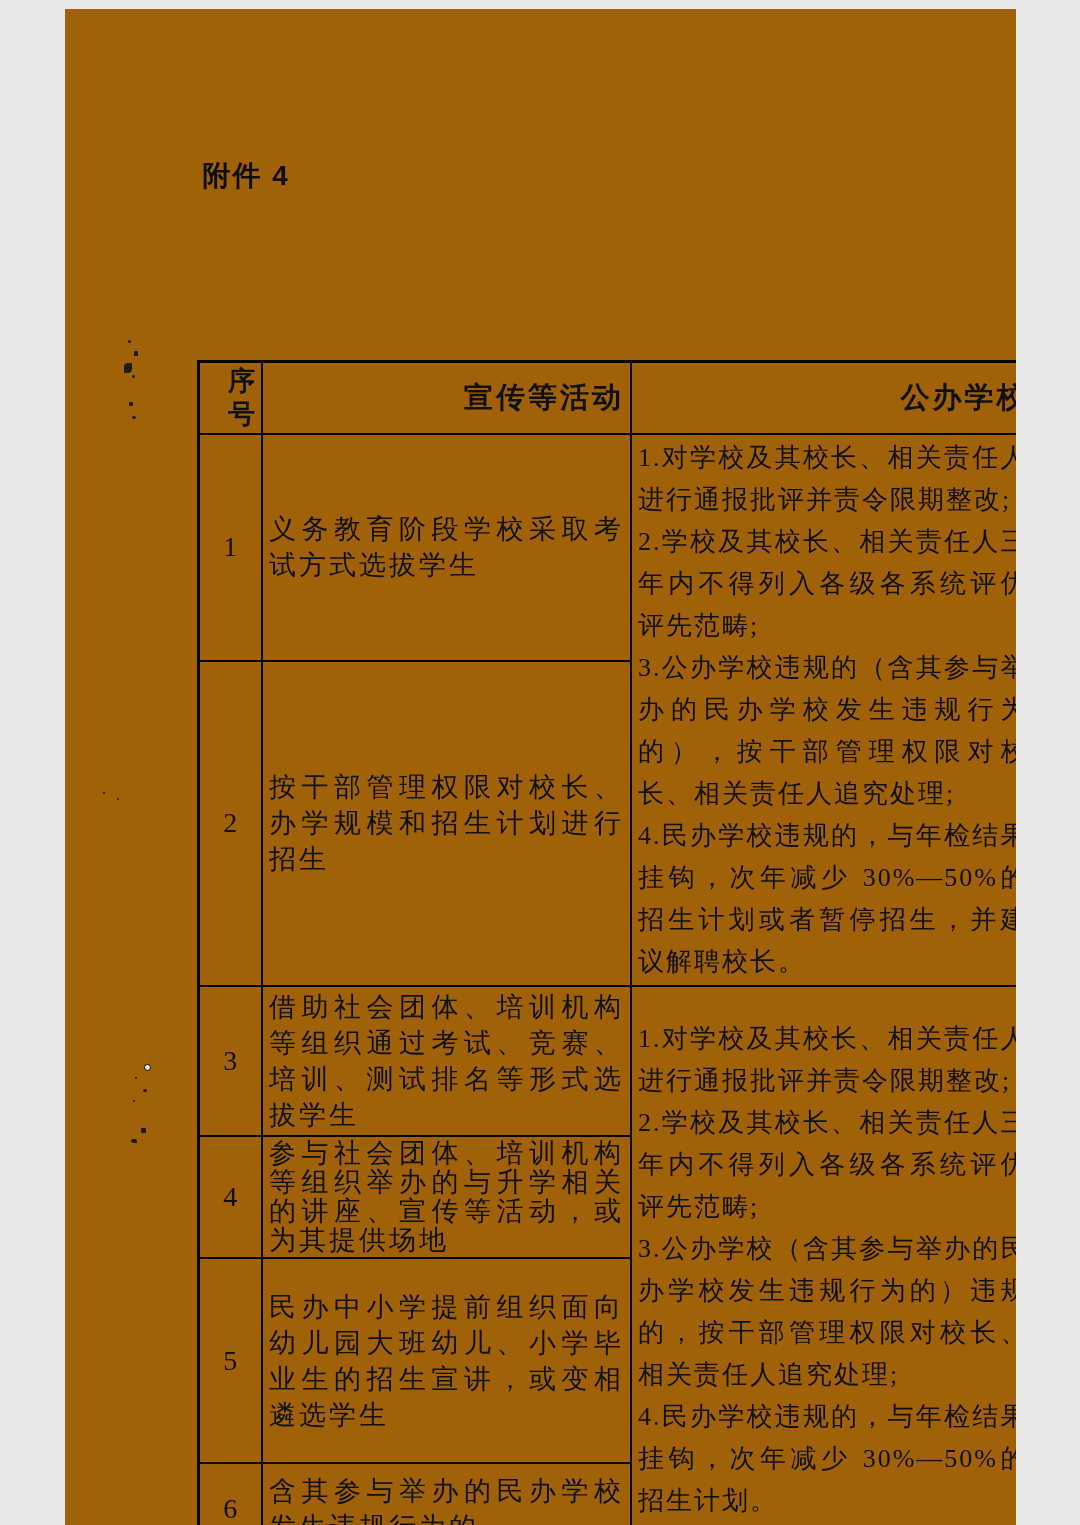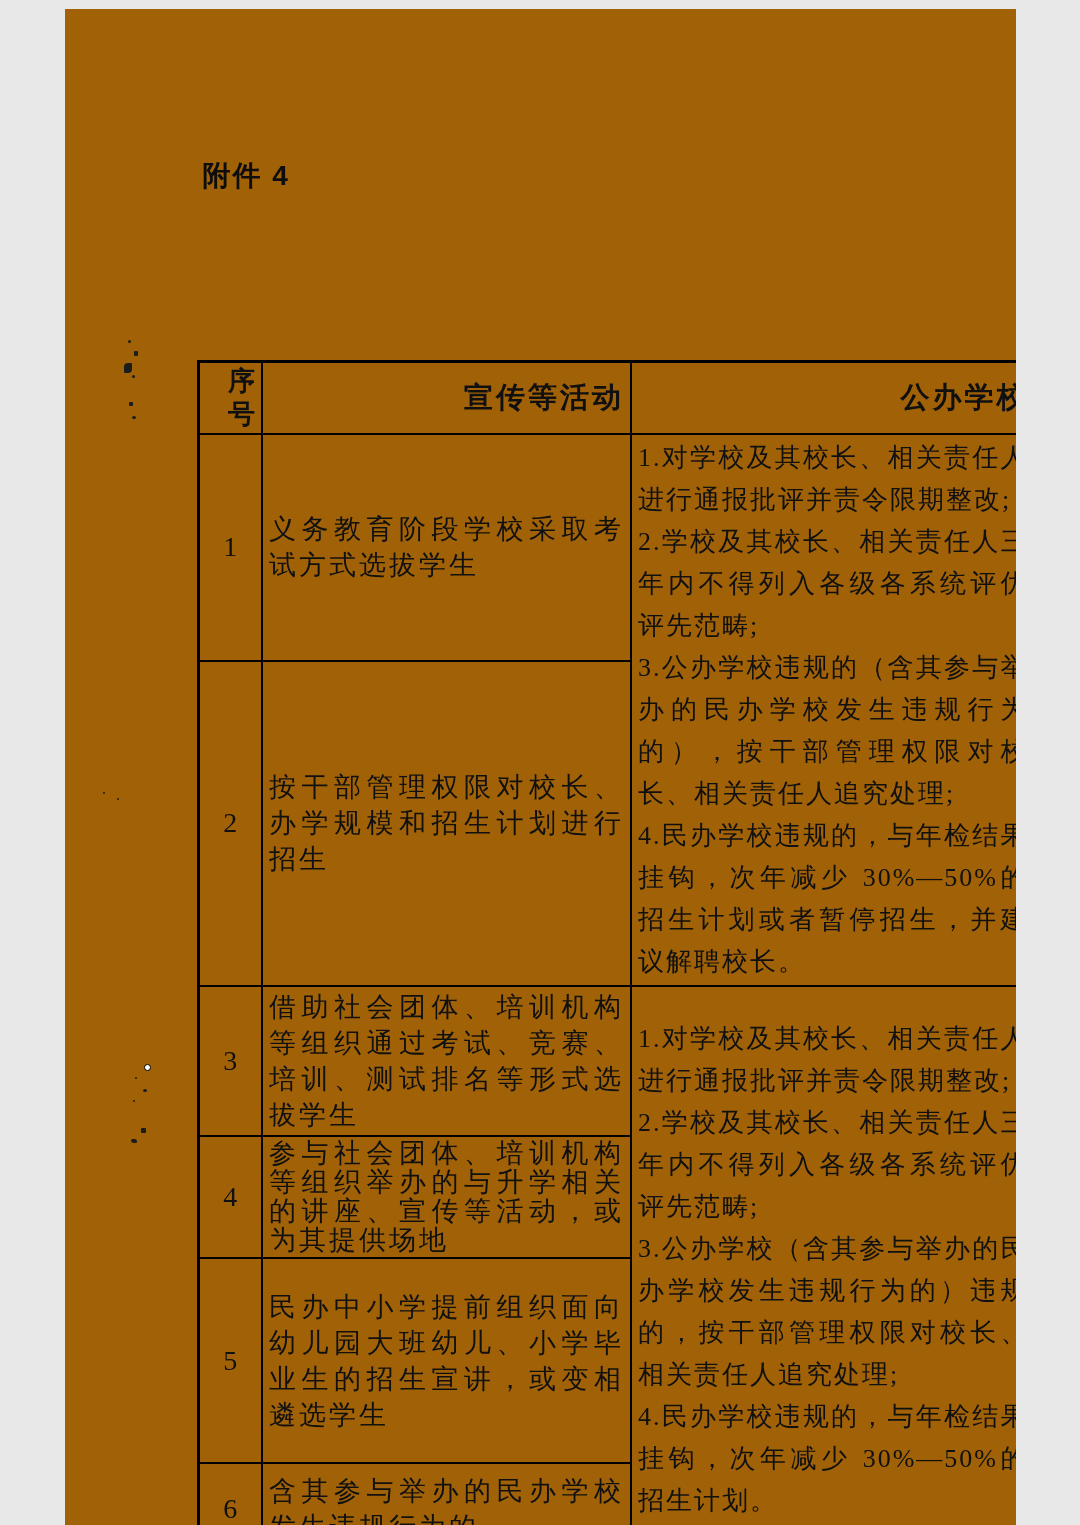--- a/index.html
+++ b/index.html
@@ -47,21 +47,21 @@
     letter-spacing:3px; color:#070707;
   }
   th.hdr-no { font-size:27px; letter-spacing:0; padding:0 16px; line-height:33px; }
   td.no-cell {
     text-align:center; vertical-align:middle;
     font-size:28px; font-family:"Liberation Serif","DejaVu Serif",serif;
   }
   td.violation {
     font-size:27px; line-height:36px; letter-spacing:3px;
     text-align:justify; text-justify:inter-character;
-    vertical-align:middle; padding:2px 8px;border-radius:31px;
+    vertical-align:middle; padding:2px 8px;
   }
   td.violation.tight { line-height:29px; }
   td.measure {
     font-size:26px; line-height:42px; letter-spacing:2px;
     text-align:justify; text-justify:inter-character;
     white-space:pre-line;
     padding:4px 8px;
   }
   td.measure.m-top { vertical-align:top; }
   td.measure.m-mid { vertical-align:middle; }

